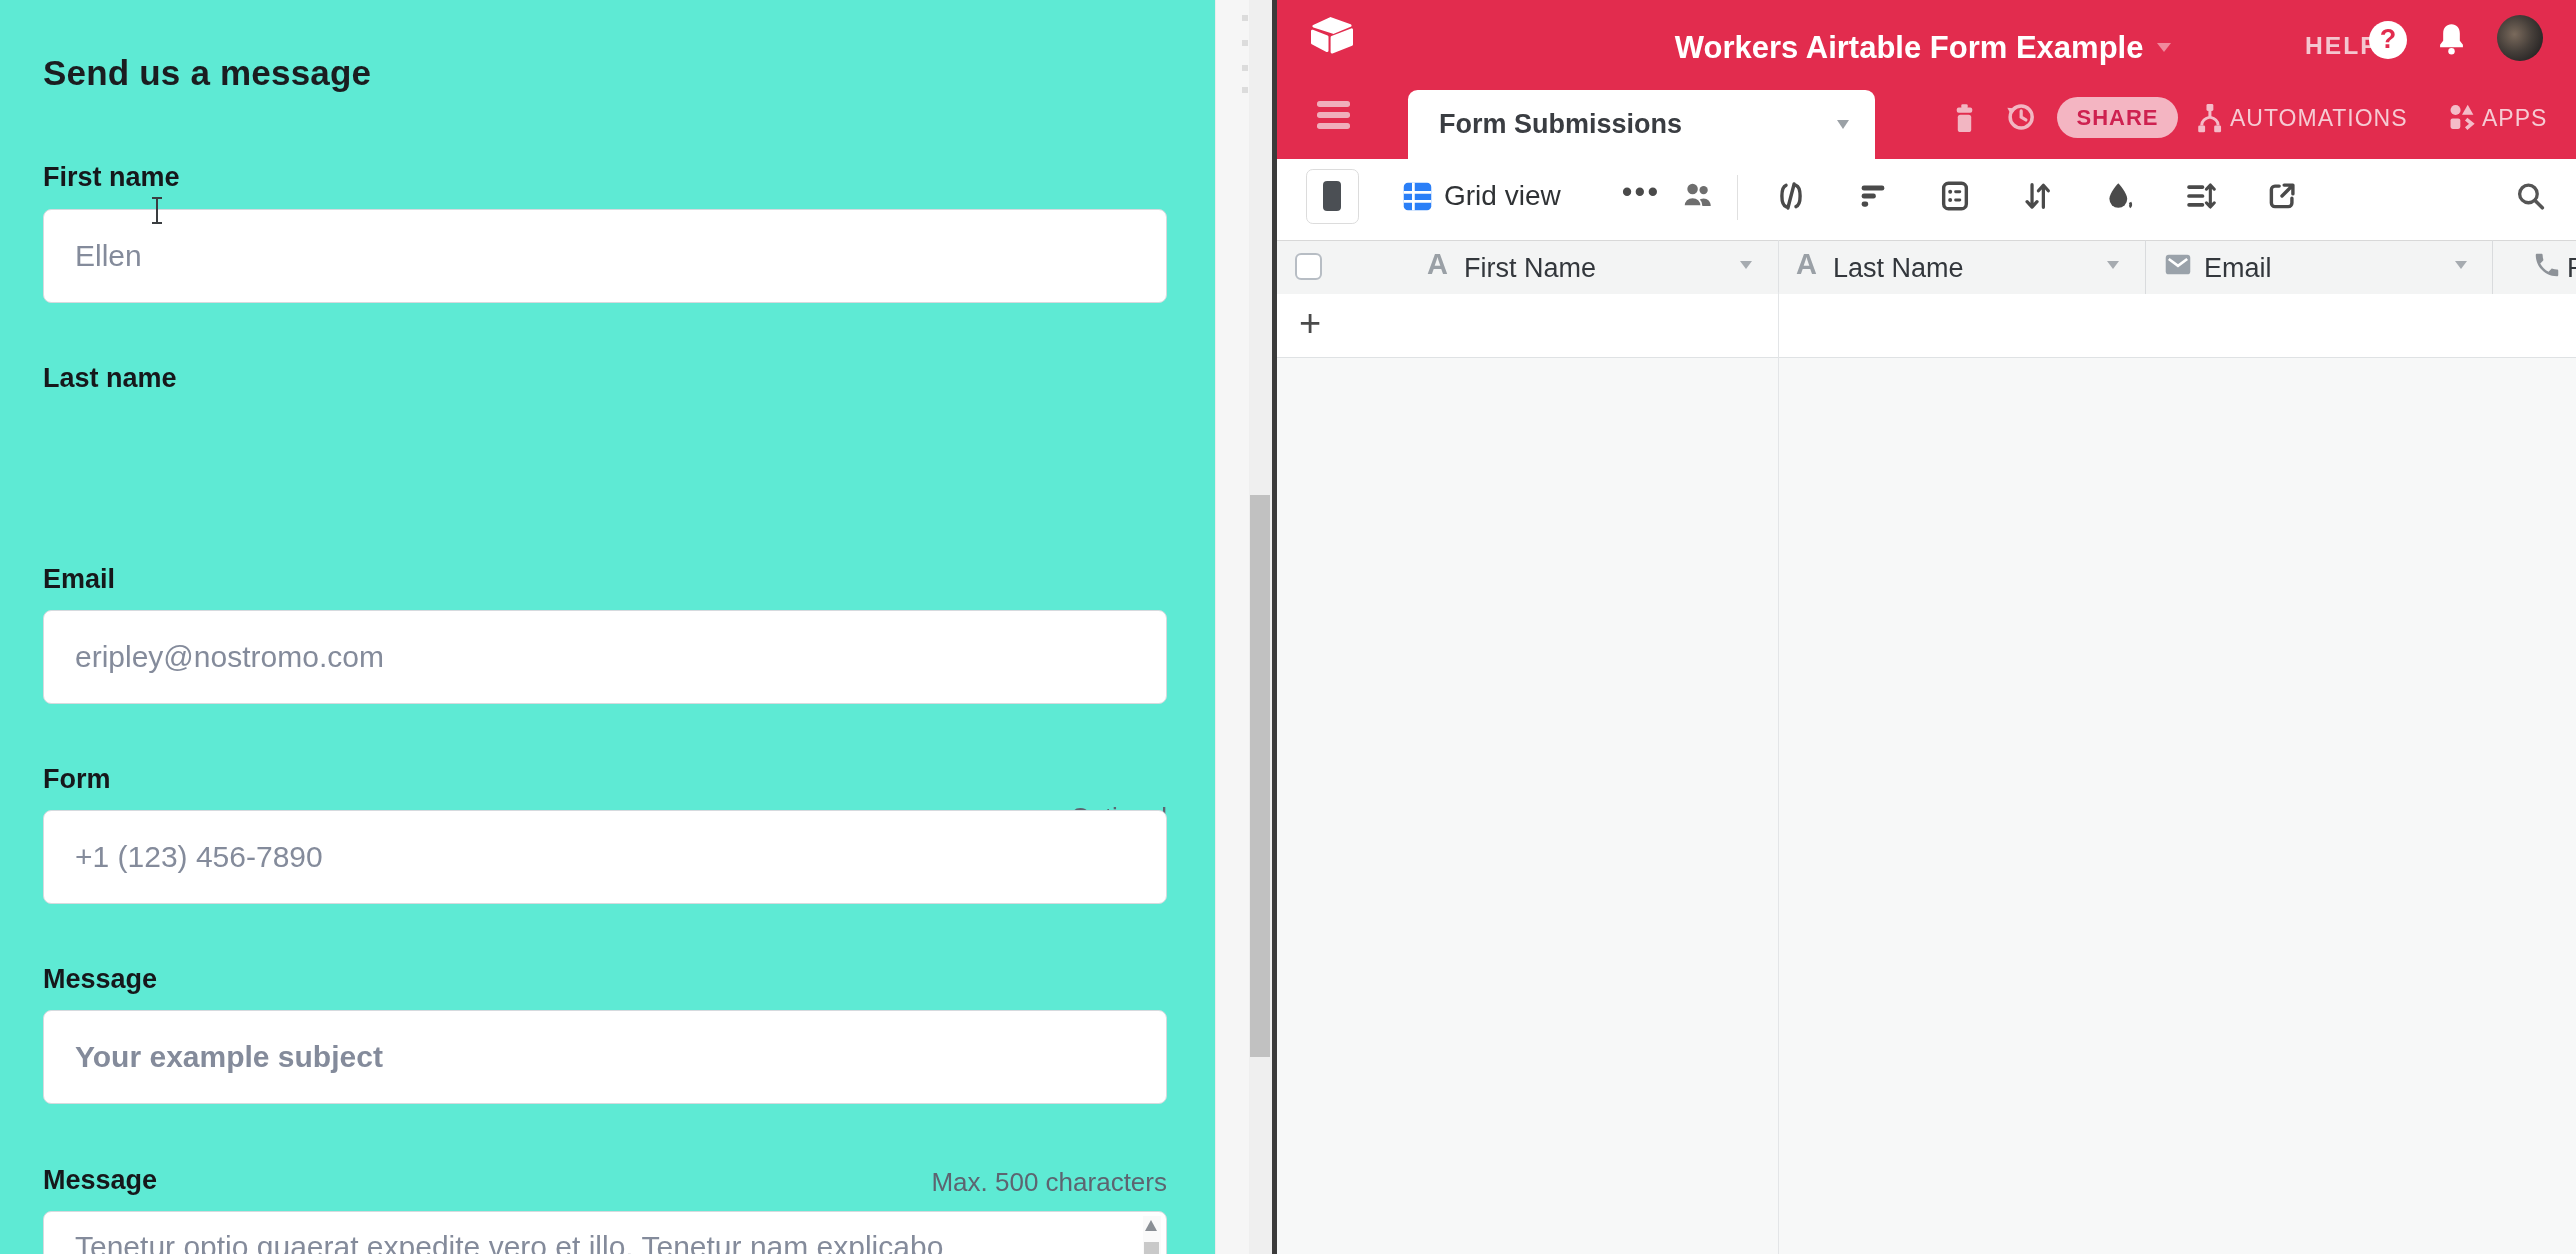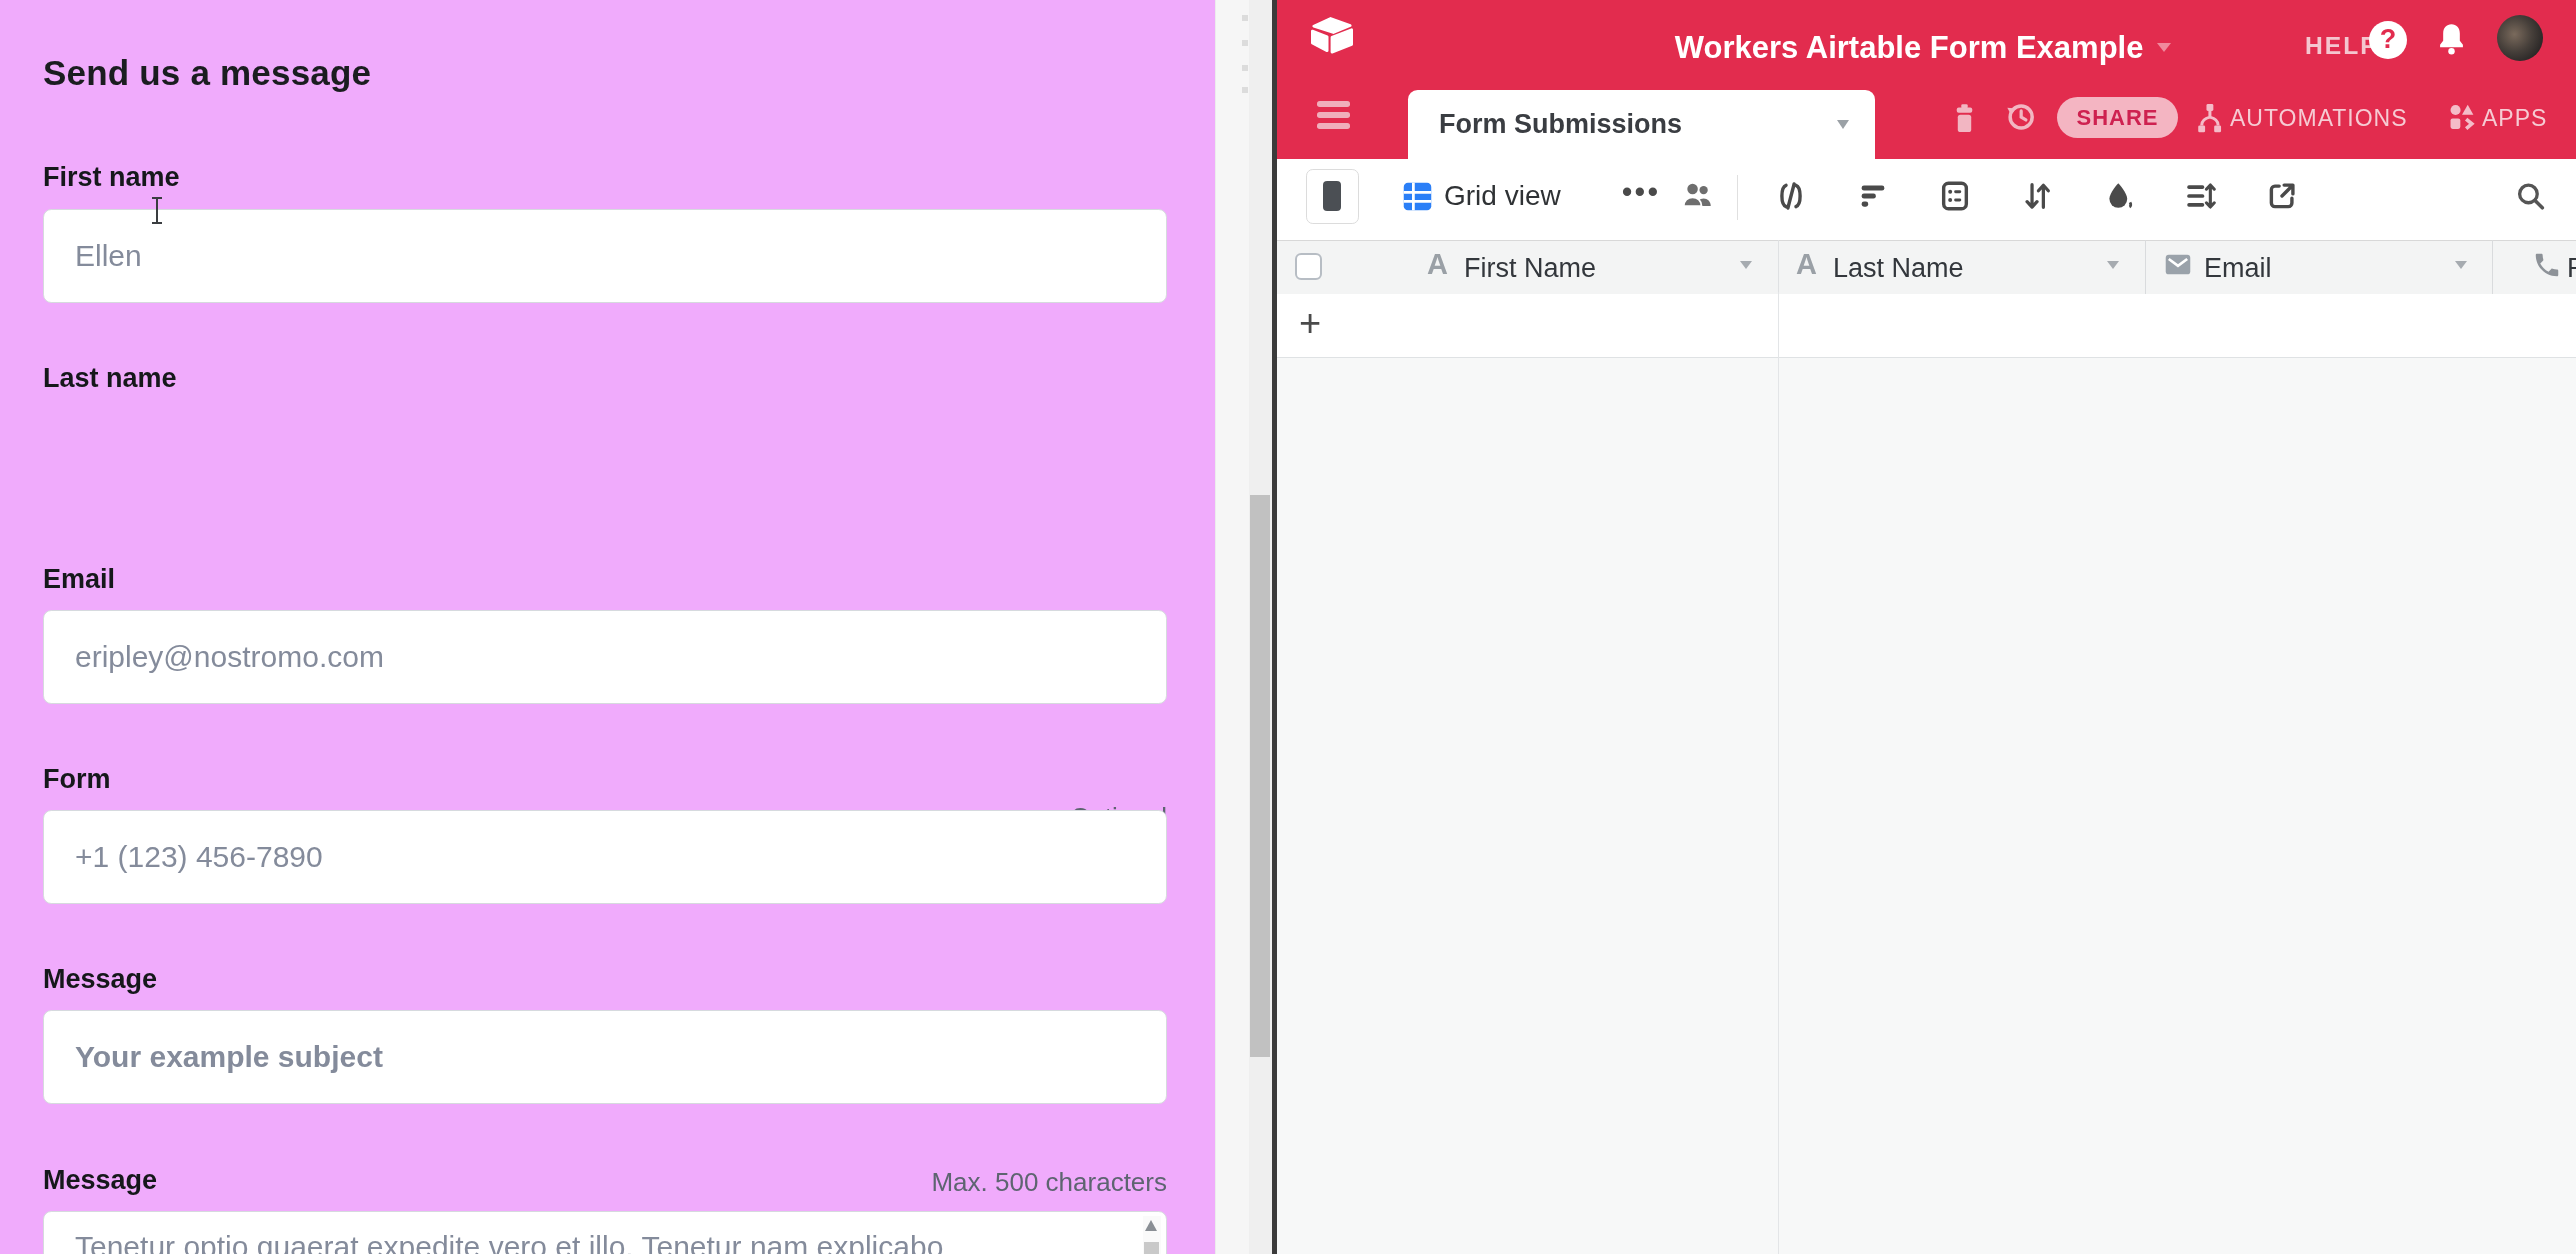--- a/index.html
+++ b/index.html
@@ -1,20 +1,20 @@
 <!DOCTYPE html>
 <html style="font-size:11px"><head>
 <meta charset="utf-8">
 <style>
   html,body{margin:0;padding:0}
   body{width:2576px;height:1255px;position:relative;overflow:hidden;background:#fff;
        font-family:"Liberation Sans",sans-serif;}
   .a{position:absolute}
   
-  #form-pane{left:0;top:0;width:1215px;height:1255px;background:#f0abfc}
+  #form-pane{left:0;top:0;width:1215px;height:1255px;background:#5eead4}
   .form-heading{left:43px;top:53px;font-size:35px;font-weight:700;color:#1b1d20;letter-spacing:0.2px}
   .flabel{font-size:27px;font-weight:700;color:#16181b}
   .fhint{font-size:26px;color:#5d6470;right:48px;text-align:right}
   .tin{left:43px;width:1124px;height:94px;border:1.4px solid #d6dade;border-radius:8.2px;
        box-sizing:border-box;padding:0 31px;font-size:30px;color:#848b9b;background:#fff;
        outline:none;font-family:"Liberation Sans",sans-serif}
   #msg-box{left:43px;top:1211px;width:1124px;height:143px;border:1.4px solid #d6dade;
        border-radius:8.2px 8.2px 0 0;box-sizing:border-box;background:#fff;overflow:hidden}
   .msg-text{left:31px;top:18px;font-size:30px;color:#848b9b;white-space:nowrap;width:1037px;overflow:hidden}
   .msg-sb-track{right:5.5px;top:4.1px;width:18px;height:137px;background:#fafafa}

